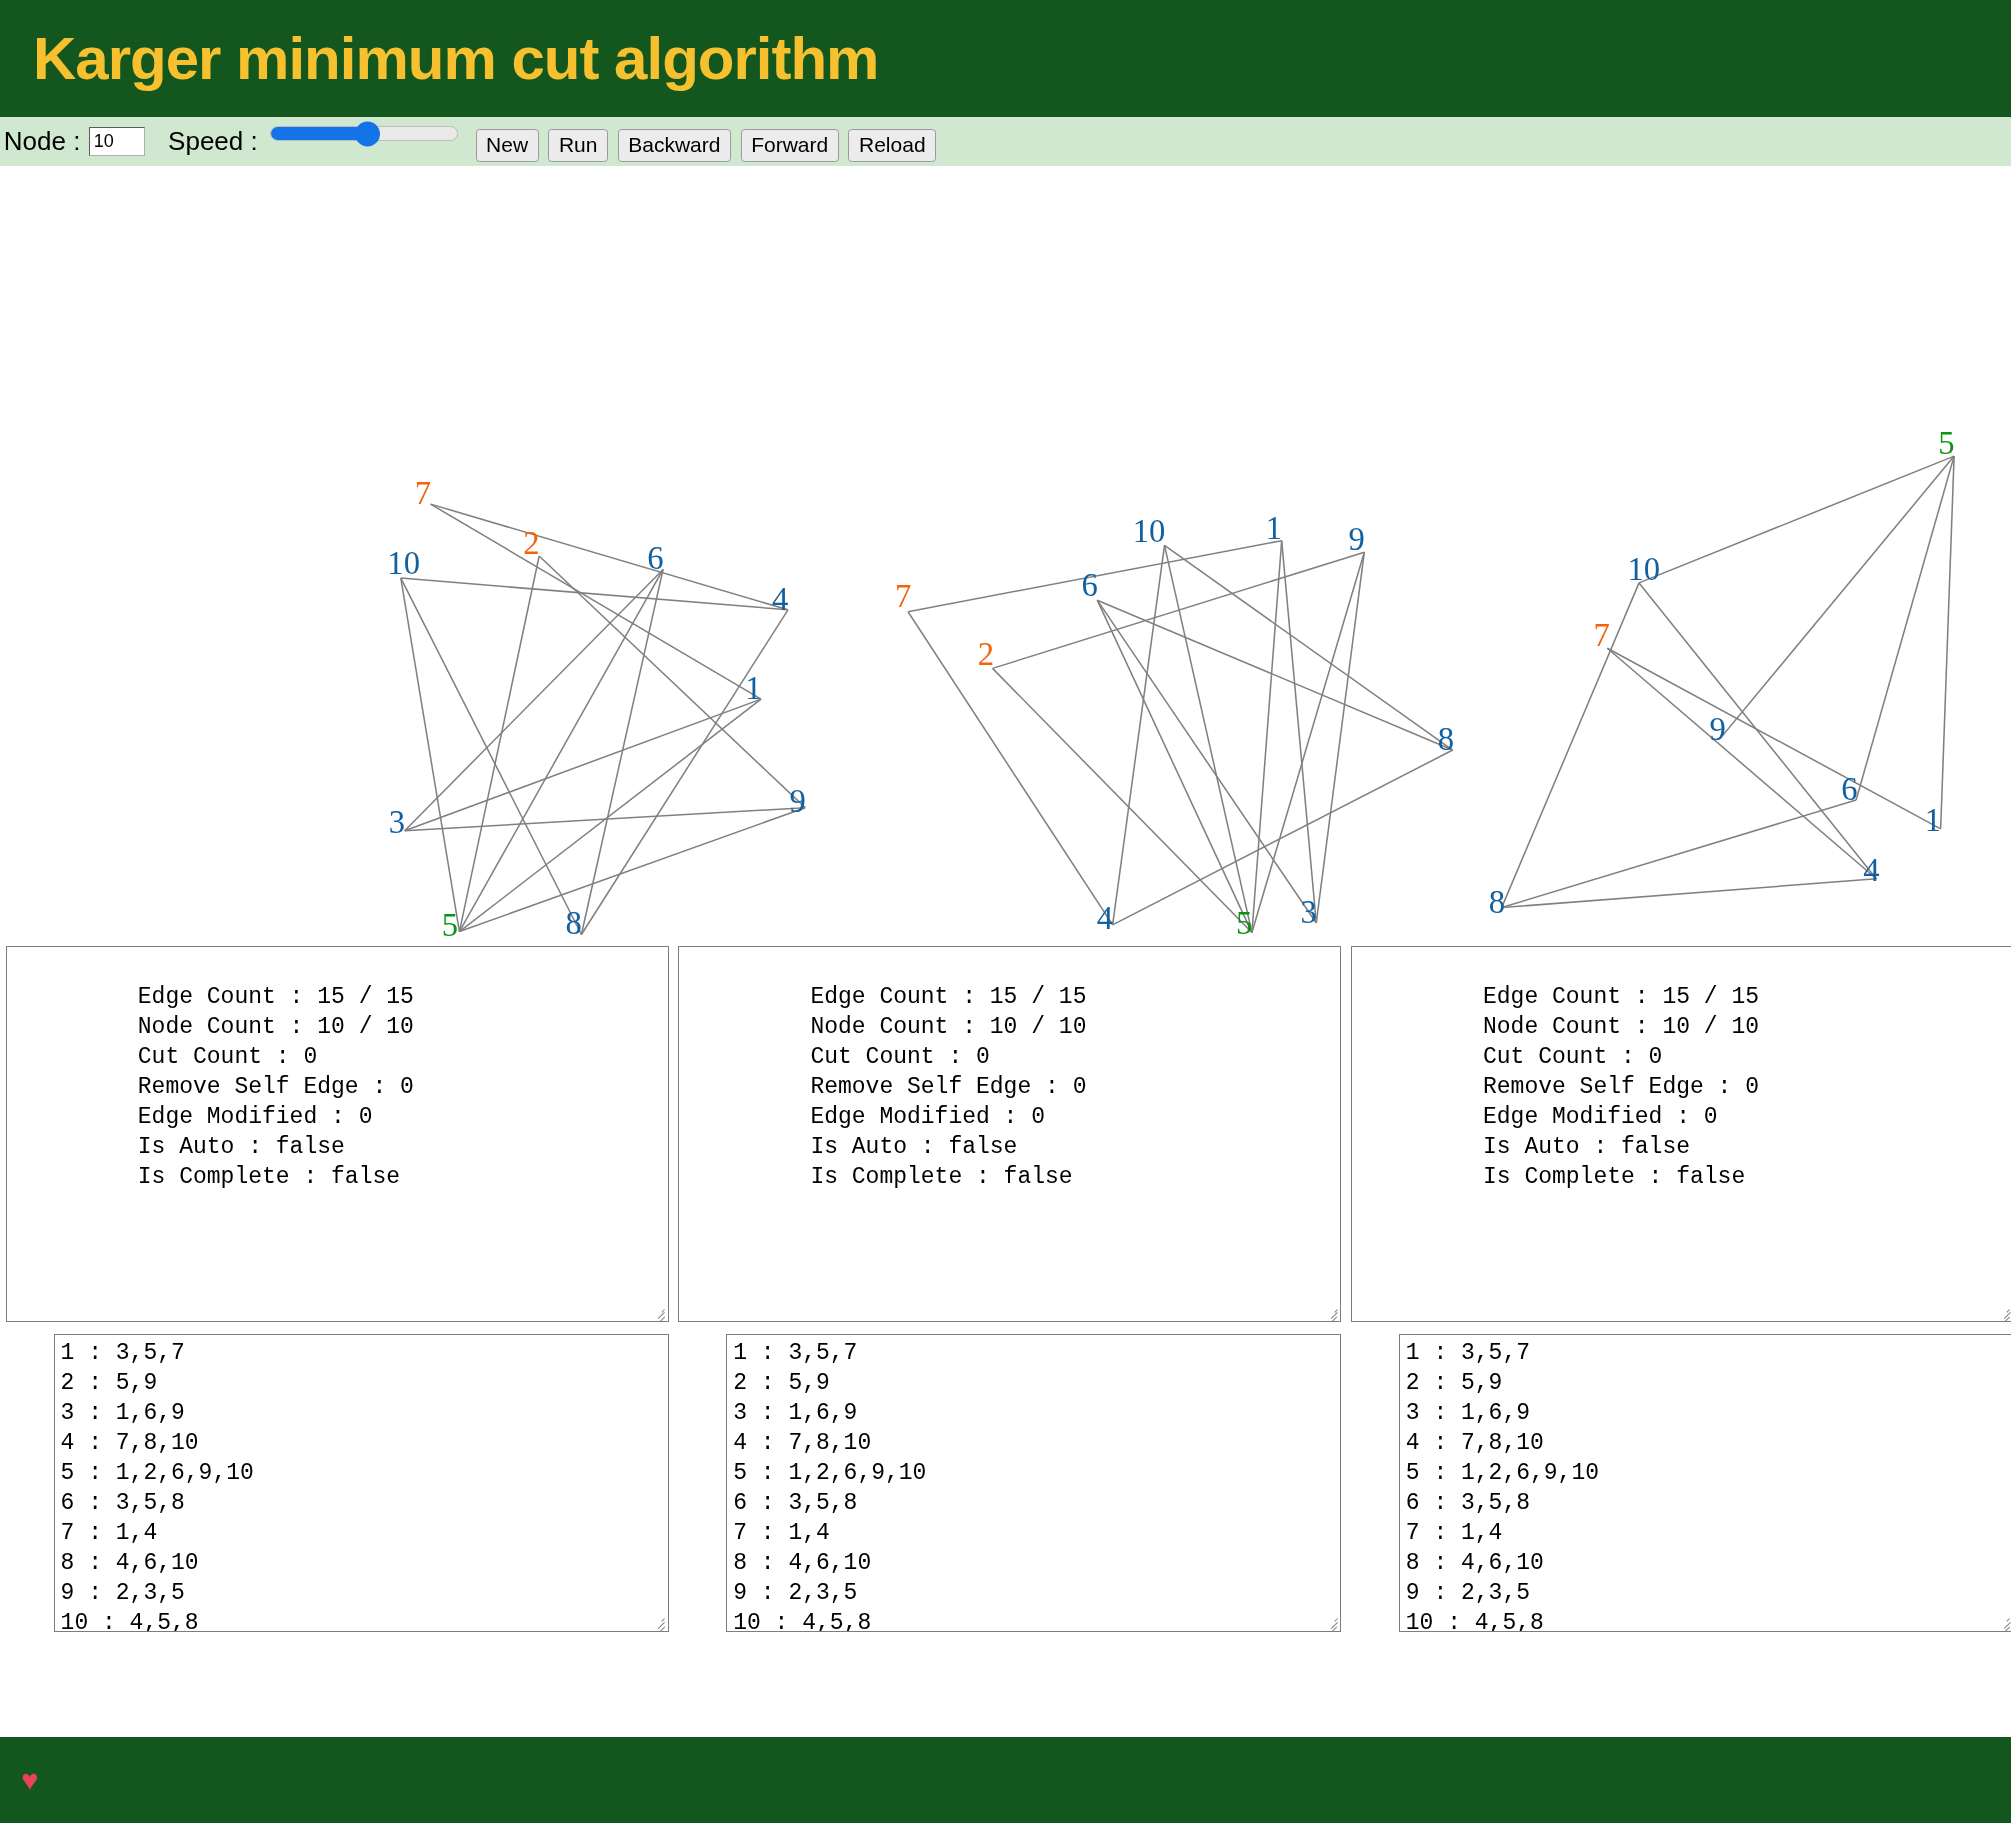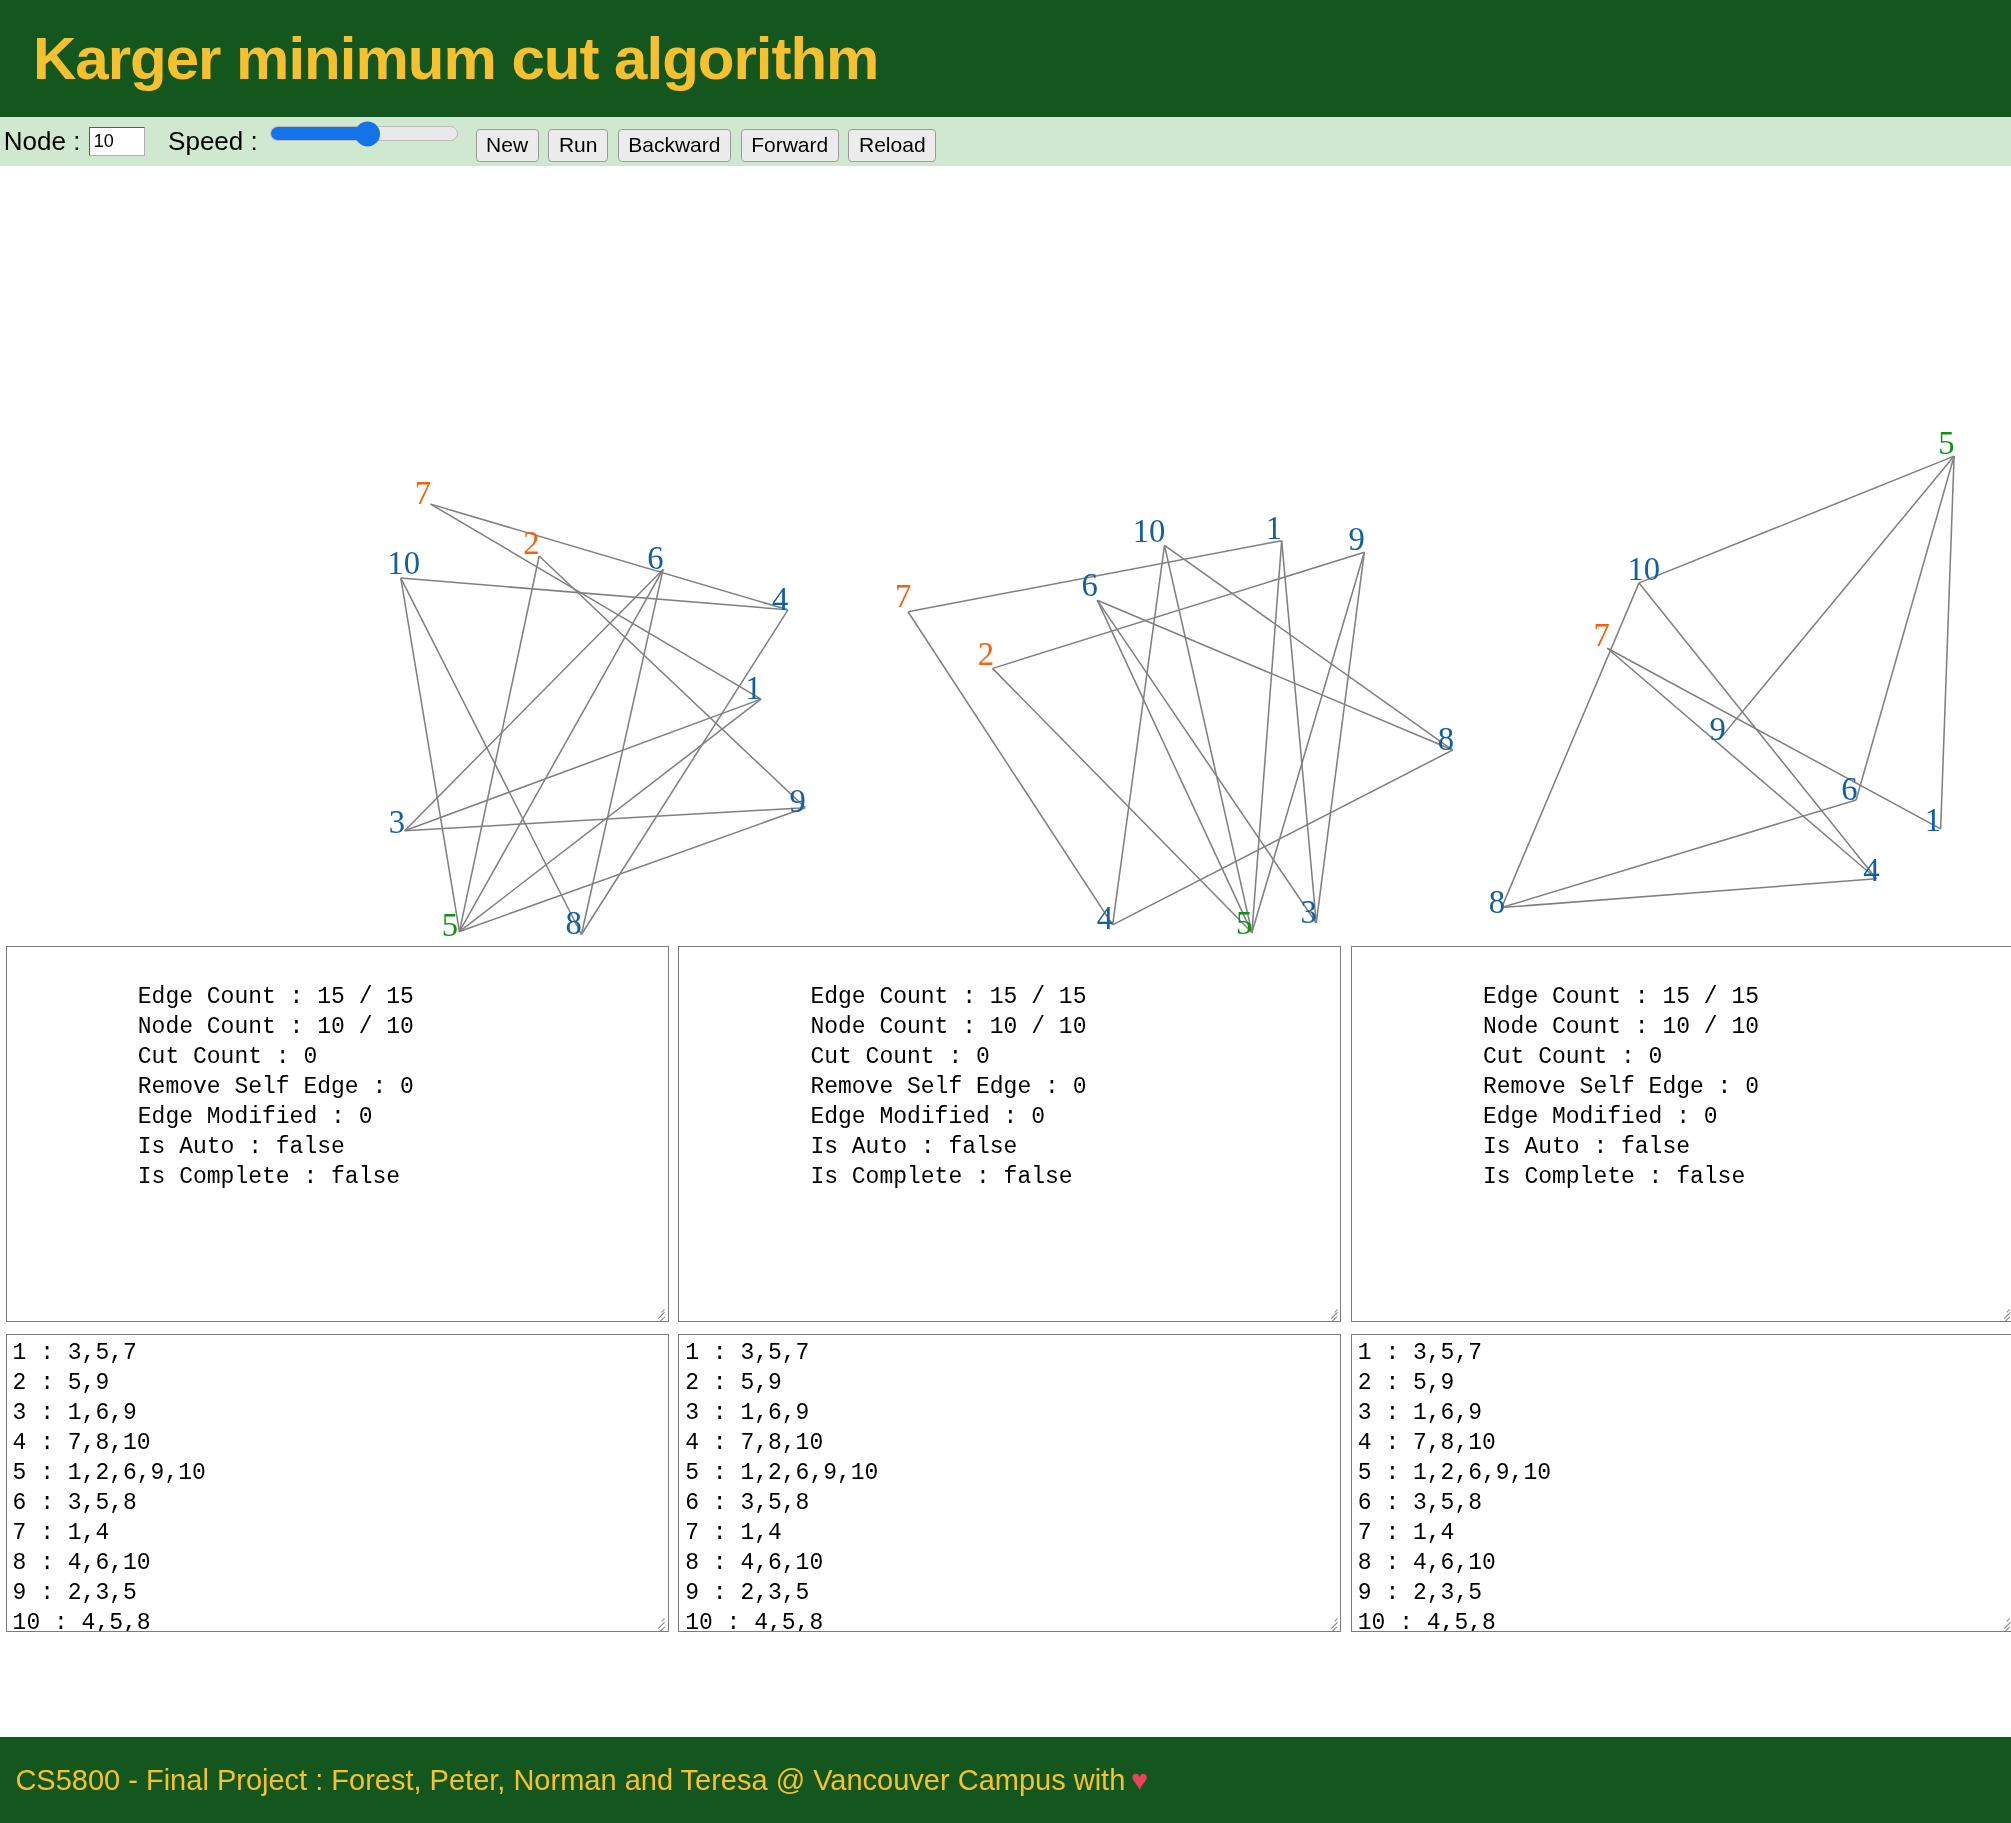--- a/index.html
+++ b/index.html
@@ -153,20 +153,21 @@
     overflow: hidden;
   }
   .ta-status {
     height: 376px;
     padding: 35px 0 0 131px;
   }
   .ta-adj {
     height: 298px;
     margin-top: 11.5px;
     padding: 3.8px 0 0 5.8px;
+    margin-left: 48px;
   }
   .grip {
     position: absolute;
     right: 2.9px;
     bottom: 1.9px;
     width: 15.4px;
     height: 15.4px;
     pointer-events: none;
   }
   .grip i {
@@ -362,16 +363,15 @@
 7 : 1,4
 8 : 4,6,10
 9 : 2,3,5
 10 : 4,5,8<span class="grip"><i></i><i></i><i></i></span></div>
     </div>
   </div>
 
 <div class="spacer-bottom"></div>
 
 <div class="app-footer">
-  <span class="footer-text">CS5800 - Final Project : Forest, Peter, Norman and Teresa @ Vancouver Campus with</span>
   <span class="footer-text heart">♥</span>
 </div>
 
 
 </body></html>

